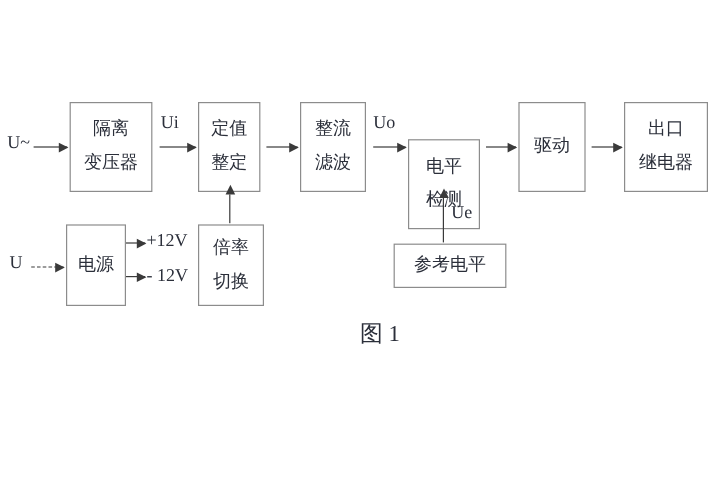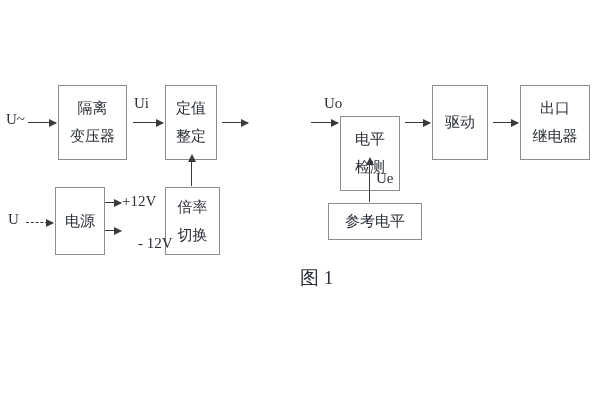--- a/index.html
+++ b/index.html
@@ -69,20 +69,24 @@
 
 <div id="stage">
     <div class="box" style="left: 58px; top: 85px; width: 69px; height: 75px;">
       <span class="ln">隔离</span>
       <span class="ln">变压器</span>
     </div>
     <div class="box" style="left: 165px; top: 85px; width: 52px; height: 75px;">
       <span class="ln">定值</span>
       <span class="ln">整定</span>
     </div>
+    <div class="box" style="left: 250px; top: 85px; width: 55px; height: 75px;">
+      <span class="ln">整流</span>
+      <span class="ln">滤波</span>
+    </div>
     <div class="box" style="left: 340px; top: 85px; width: 60px; height: 75px; margin-top: 31px;">
       <span class="ln">电平</span>
       <span class="ln">检测</span>
     </div>
     <div class="box" style="left: 432px; top: 85px; width: 56px; height: 75px;">
       <span class="ln">驱动</span>
     </div>
     <div class="box" style="left: 520px; top: 85px; width: 70px; height: 75px; text-align: center;">
       <span class="ln">出口</span>
       <span class="ln">继电器</span>
@@ -103,19 +107,19 @@
     <div class="harrow" style="left: 311px; top: 122px; width: 27px;"></div>
     <div class="harrow" style="left: 405px; top: 122px; width: 25px;"></div>
     <div class="harrow" style="left: 493px; top: 122px; width: 25px;"></div>
     <div class="harrow dashed" style="left: 26px; top: 222px; width: 27px;"></div>
     <div class="harrow" style="left: 105px; top: 202px; width: 16px;"></div>
     <div class="harrow" style="left: 105px; top: 230px; width: 16px;"></div>
     <div class="varrow" style="left: 191px; top: 162px; height: 24px;"></div>
     <div class="varrow" style="left: 369px; top: 165px; height: 37px;"></div>
     <div class="lbl" style="left: 6px; top: 112px;">U~</div>
     <div class="lbl" style="left: 134px; top: 96px;">Ui</div>
-    <div class="lbl" style="left: 324px; top: 96px; text-align: right;">Uo</div>
+    <div class="lbl" style="left: 311px; top: 96px; text-align: right;">Uo</div>
     <div class="lbl" style="left: 8px; top: 212px;">U</div>
     <div class="lbl" style="left: 122px; top: 194px;">+12V</div>
-    <div class="lbl" style="left: 122px; top: 236px; margin-left: 16px;">- 12V</div>
+    <div class="lbl" style="left: 122px; top: 223px;">- 12V</div>
     <div class="lbl" style="left: 376px; top: 171px;">Ue</div>
     <div class="caption" style="left: 300px; top: 265px;">图 1</div>
   </div>
 
 </body></html>

